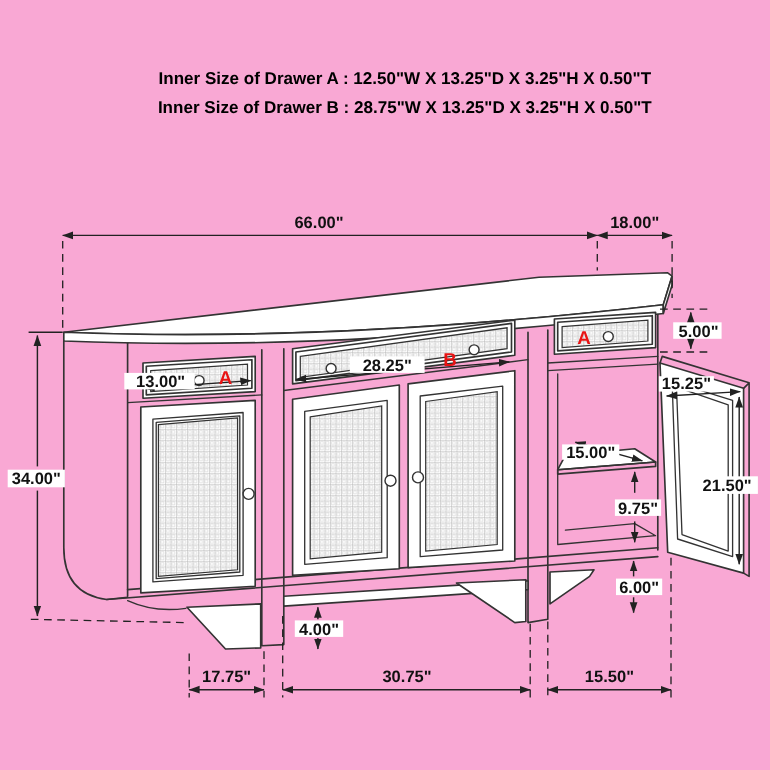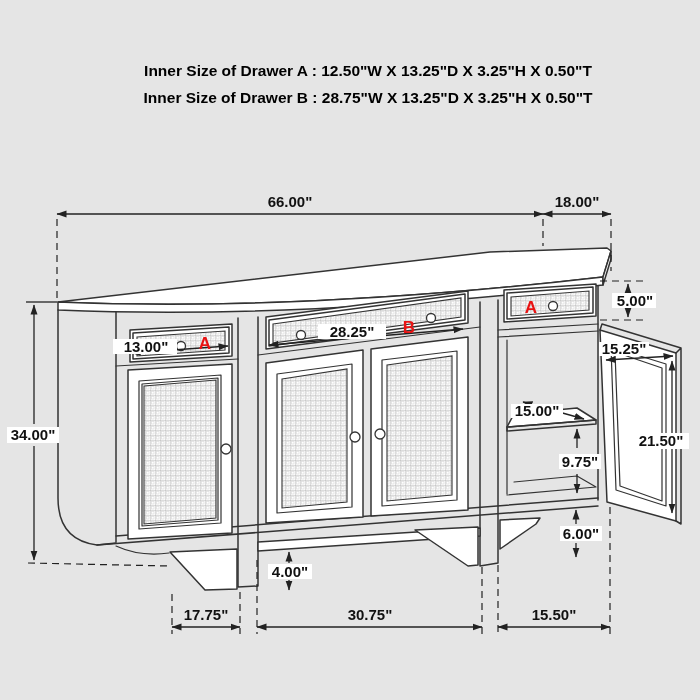--- a/index.html
+++ b/index.html
@@ -1,16 +1,16 @@
 <!DOCTYPE html>
 <html><head>
 <meta charset="utf-8">
 <style>
   html,body{margin:0;padding:0;background:#fff;}
-  .page{position:relative;width:700px;height:700px;background:#e5e5e5;overflow:hidden;
+  .page{position:relative;width:700px;height:700px;background:#f9a8d4;overflow:hidden;
         font-family:"Liberation Sans",sans-serif;}
   svg{display:block;}
   .ln{fill:none;stroke:#333;stroke-width:1.5;stroke-linejoin:round;stroke-linecap:round;}
   .thin{stroke-width:1.2;}
   .fillw{fill:#fff;stroke:#333;stroke-width:1.5;stroke-linejoin:round;}
   .cane{fill:url(#cane);stroke:#333;stroke-width:1.1;}
   .dim{fill:none;stroke:#222;stroke-width:1.3;}
   .dash{fill:none;stroke:#222;stroke-width:1.2;stroke-dasharray:7 5;}
   .dimtext{font-family:"Liberation Sans",sans-serif;font-weight:bold;font-size:15px;fill:#111;text-anchor:middle;}
   .hdr{font-family:"Liberation Sans",sans-serif;font-weight:bold;font-size:15.5px;fill:#000;text-anchor:middle;}

